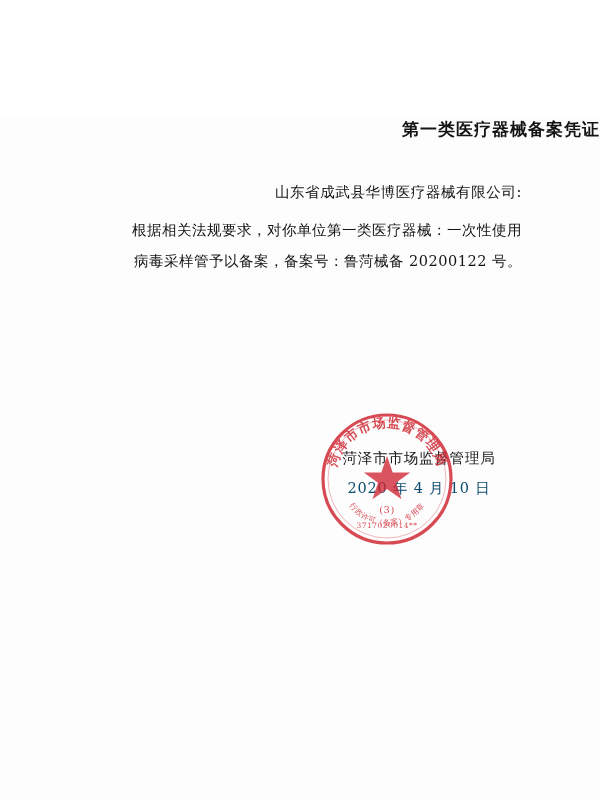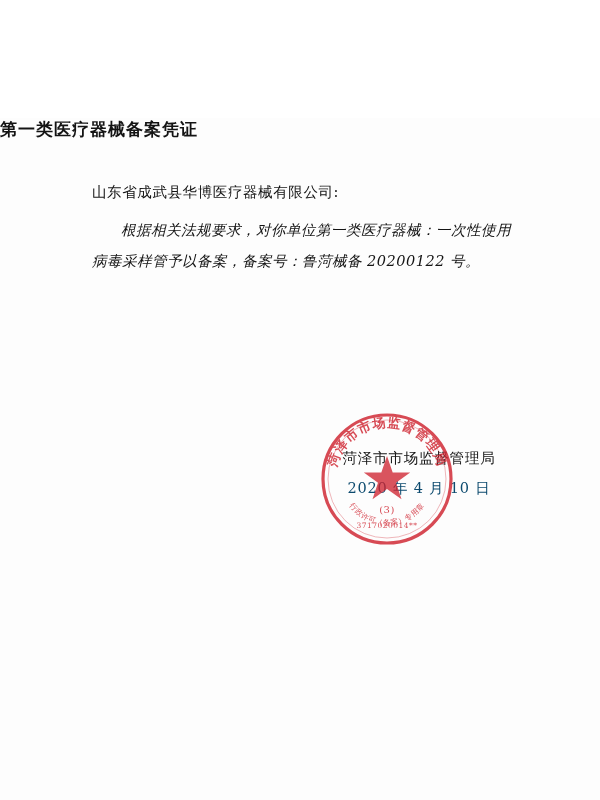--- a/index.html
+++ b/index.html
@@ -17,50 +17,50 @@
 
   .page {
     position: relative;
     width: 600px;
     height: 800px;
     box-sizing: border-box;
     background: #fdfdfd;
   }
 
   .doc-title {
-    text-align: left;
+    text-align: right;
     font-size: 17px;
     font-weight: bold;
     letter-spacing: 1px;
     margin-top: 118px;
     color: #141414;
     font-family: "DejaVu Serif", "Liberation Serif", serif;
   }
 
   .body-block {
     margin-top: 38px;
     padding-left: 92px;
     padding-right: 78px;
+    text-align: right;
   }
 
   .addressee {
     font-size: 14.5px;
     line-height: 1.9;
     letter-spacing: 0.6px;
     color: #141414;
   }
 
   .paragraph {
     font-size: 14.5px;
     line-height: 2.2;
     letter-spacing: 0.5px;
     text-indent: 2em;
     margin-top: 8px;
     color: #141414;
-    font-style: italic;
   }
 
   .signature-block {
     position: absolute;
     right: 76px;
     top: 325px;
     text-align: center;
     width: 210px;
   }
 

